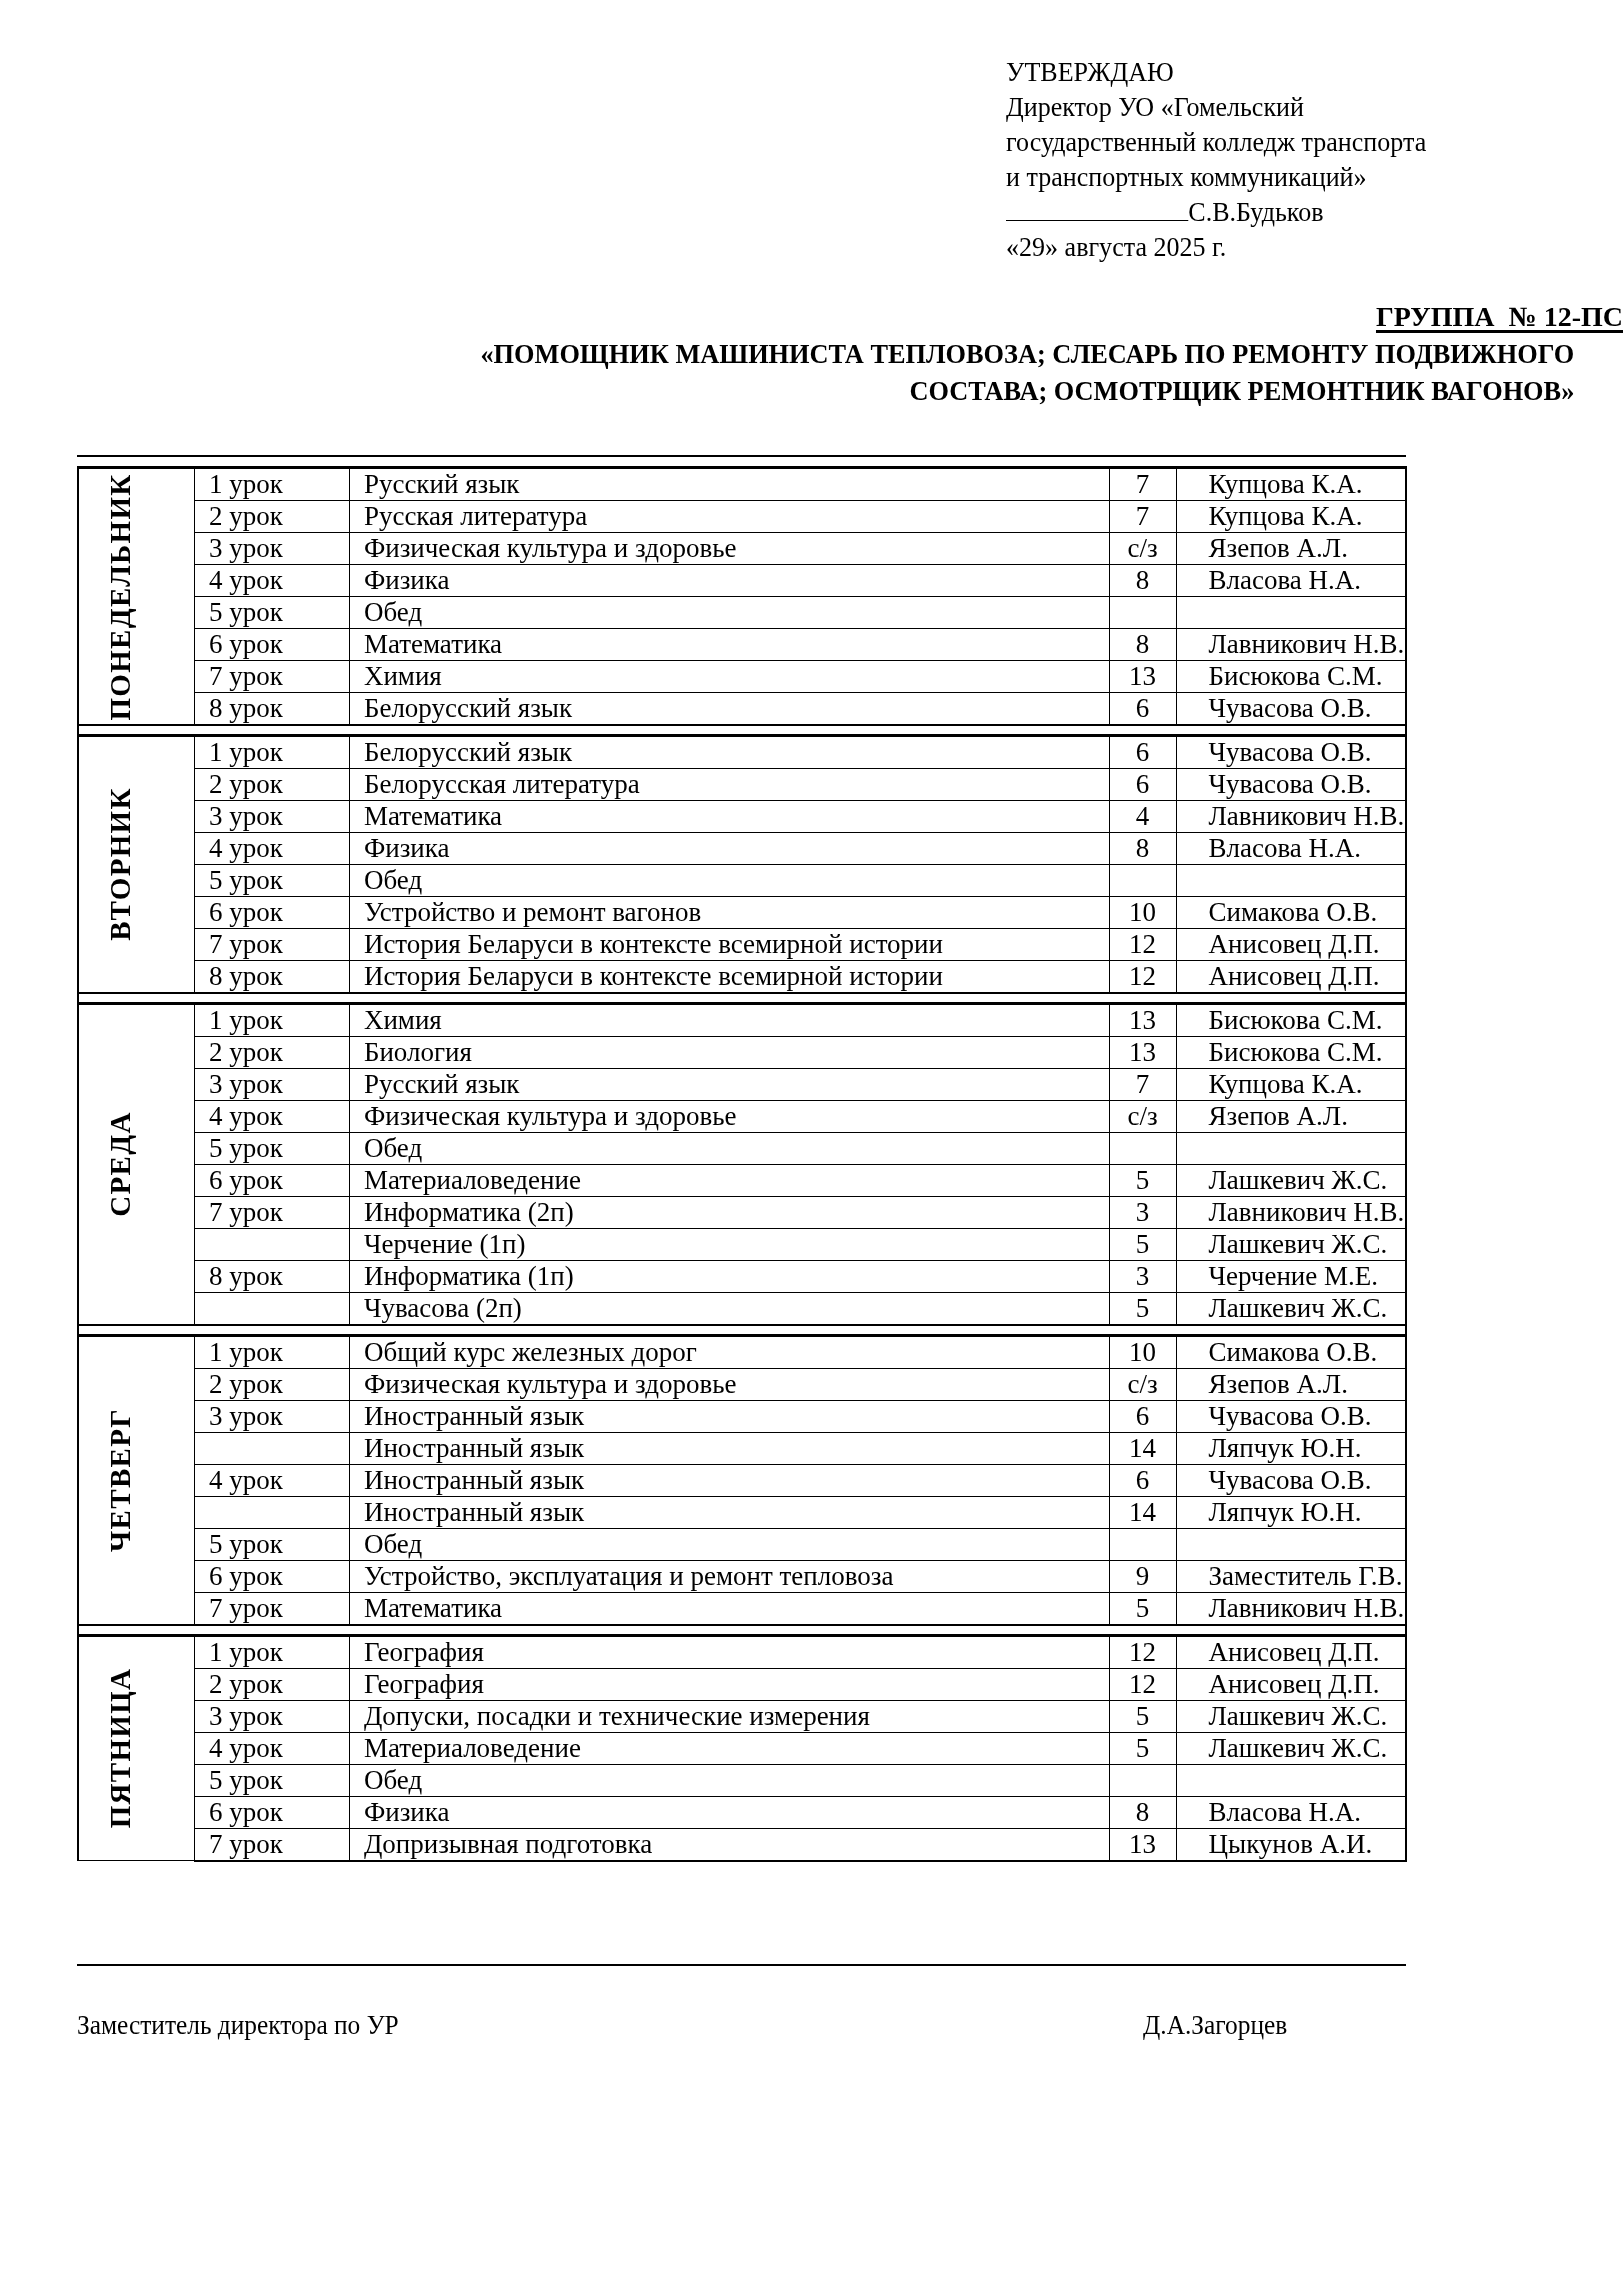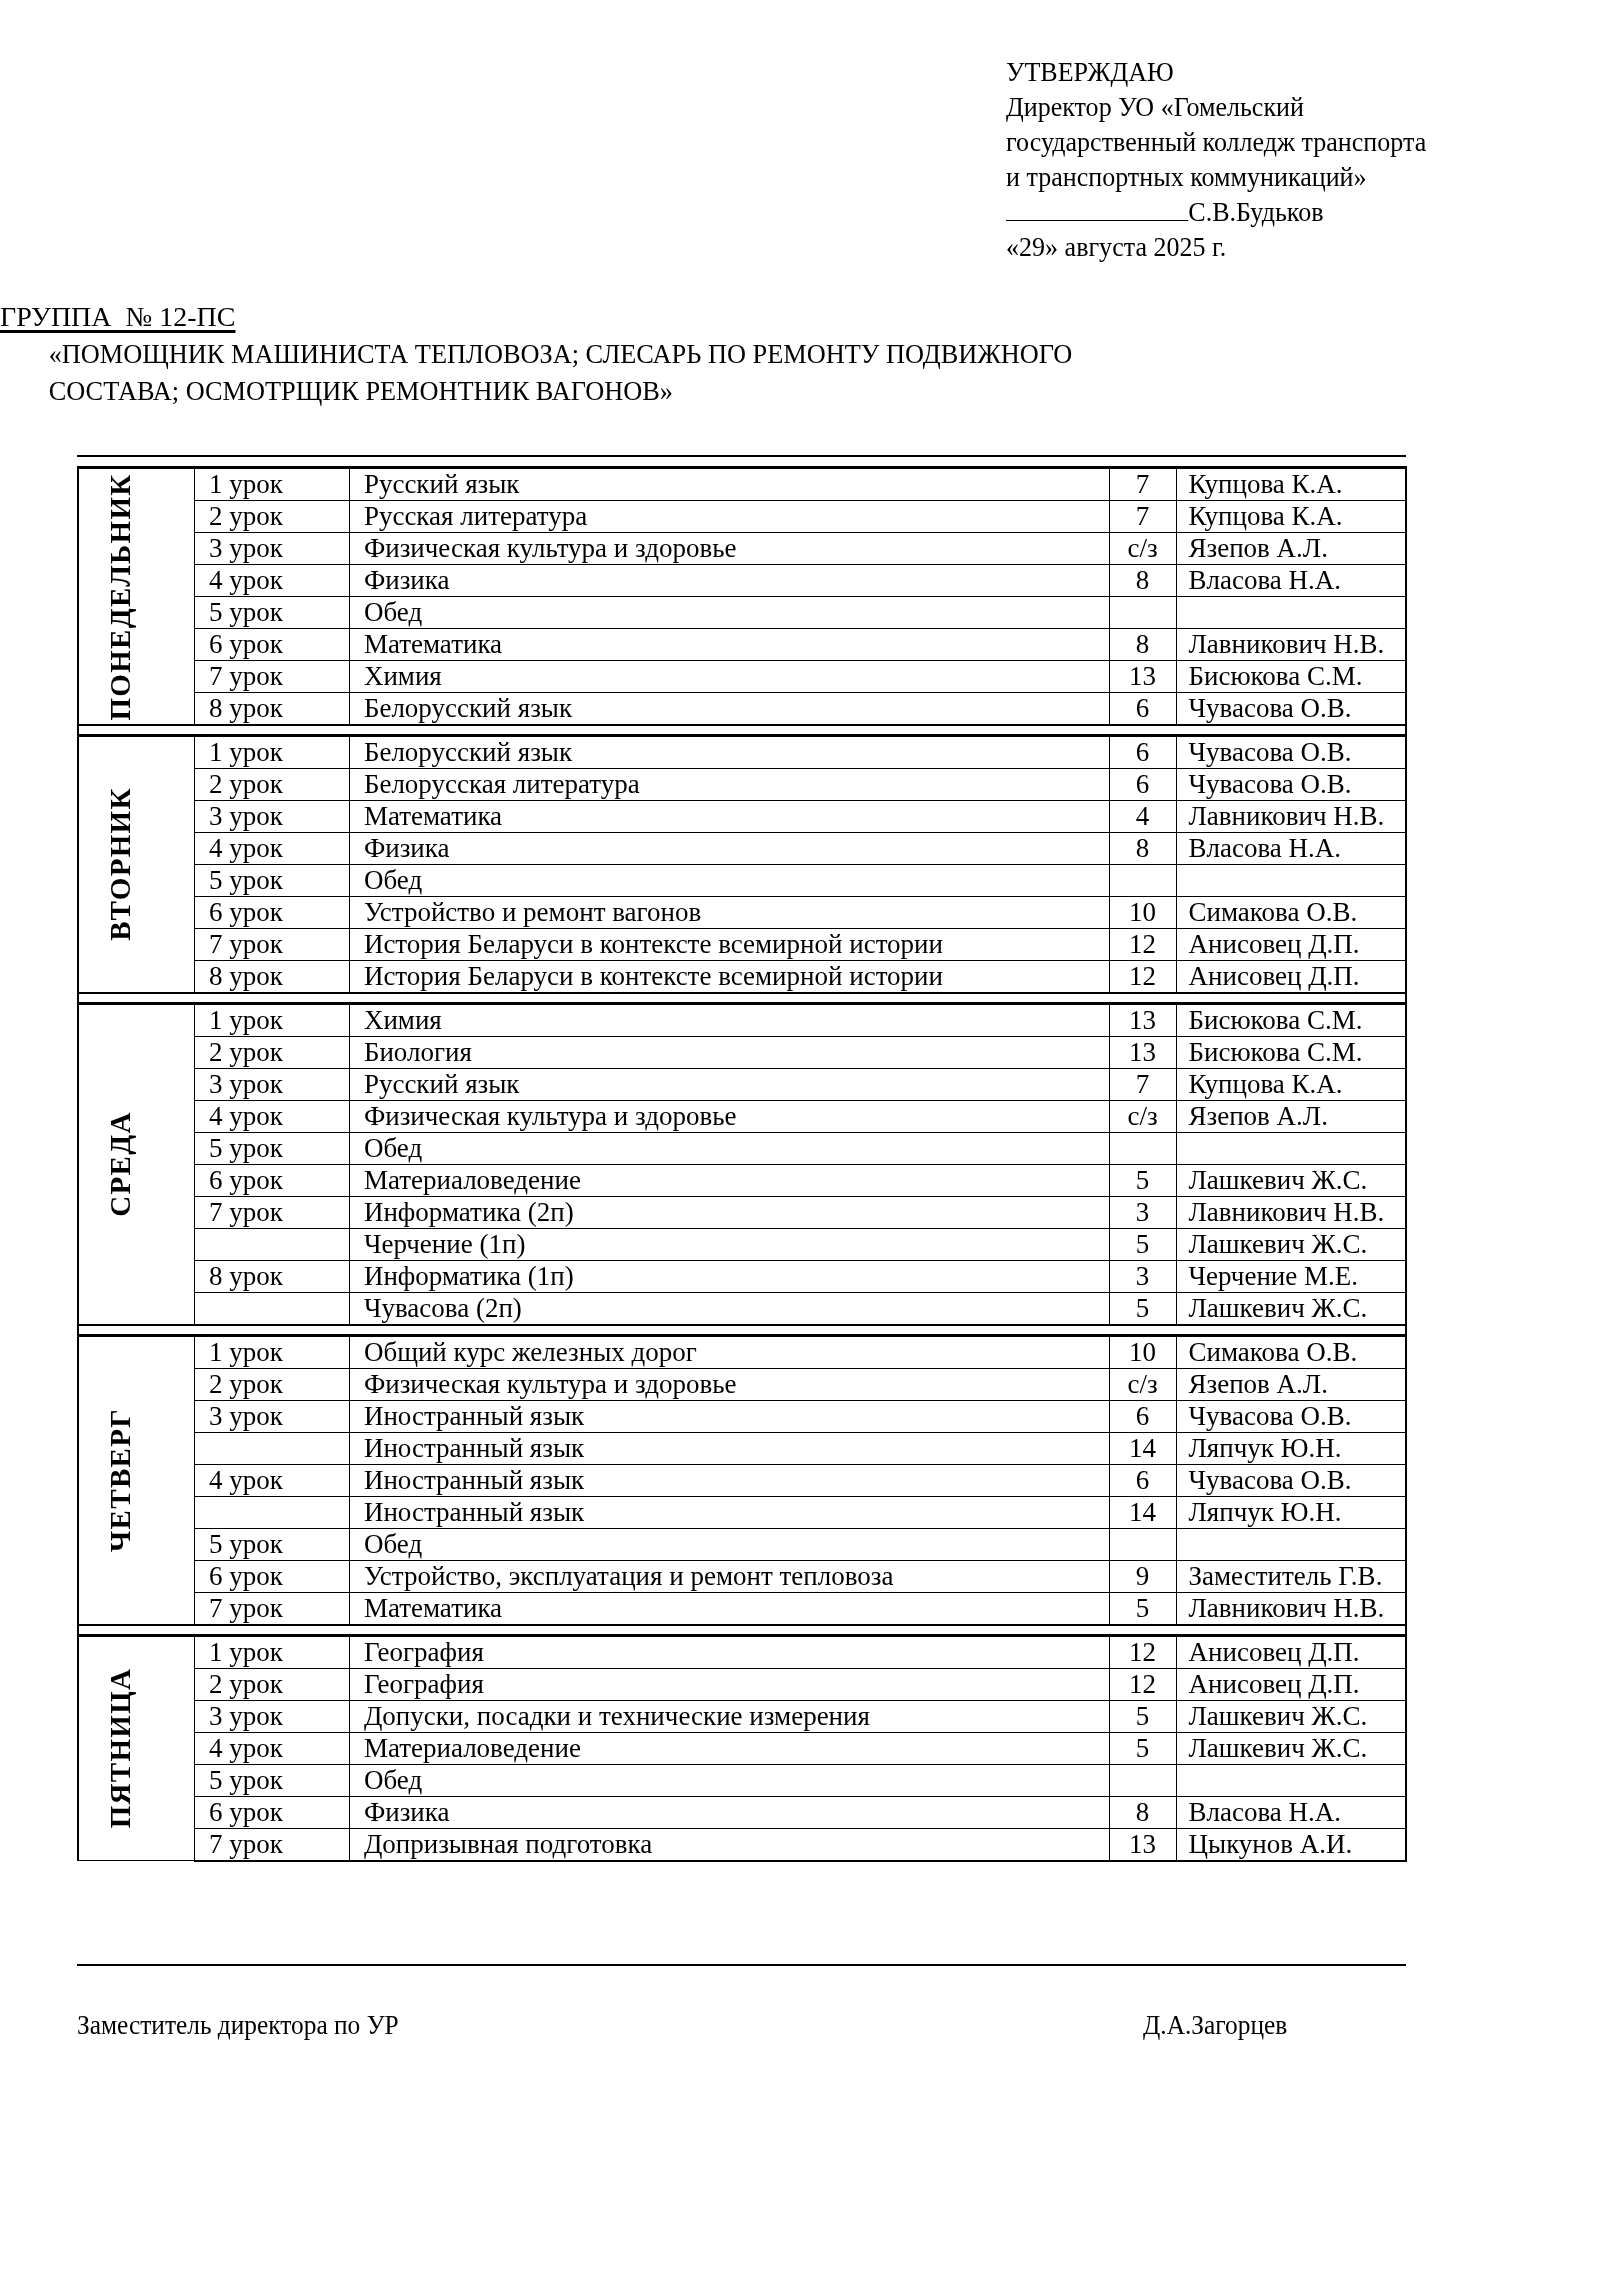--- a/index.html
+++ b/index.html
@@ -7,41 +7,41 @@
     width: 1623px; height: 2295px; position: relative; overflow: hidden;
     font-family: "Liberation Serif", "DejaVu Serif", serif; color: #000;
   }
   .approve {
     position: absolute; left: 1006px; top: 54px;
     font-size: 28px; line-height: 35px; transform: scaleX(0.93); transform-origin: left top;
   }
   .approve div { white-space: nowrap; }
   .sig-line { display: inline-block; width: 196px; border-bottom: 1.3px solid #000; height: 25px; vertical-align: baseline; }
   .title-block {
-    position: absolute; left: 0; width: 1623px; top: 298px; text-align: left;
-    font-weight: normal; font-size: 28px; line-height: 37px;
+    position: absolute; left: 0; width: 1623px; top: 298px; text-align: right;
+    font-weight: bold; font-size: 28px; line-height: 37px;
   }
   .title-block .group { text-decoration: underline; text-decoration-thickness: 2.6px; text-underline-offset: 3.9px; white-space: pre; }
   .title-block .spec { transform: scaleX(0.94); transform-origin: center top; }
 
   .rule { position: absolute; left: 77px; width: 1329px; background: #000; }
 
   .schedule {
     position: absolute; left: 77px; width: 1329px;
     border-collapse: collapse; table-layout: fixed;
     font-size: 27px;
   }
   .schedule td {
     border: 1.3px solid #000; height: 31px; padding: 0 0 0 0;
     line-height: 31px; white-space: nowrap; overflow: hidden; vertical-align: middle;
   }
   .schedule td.lesson { padding-left: 14.4px; margin-top: 20px; }
   .schedule td.subject { padding-left: 14.4px; margin-left: 42px; }
   .schedule td.room { text-align: center; }
-  .schedule td.teacher { padding-left: 12px; font-family: Liberation Serif, serif; }
+  .schedule td.teacher { padding-left: 32px; font-family: Liberation Serif, serif; }
   .schedule tr.first td { border-top: 3.9px solid #000; }
   .schedule tr.last td { border-bottom: 2px solid #000; }
   .schedule td.day { border-left: 2px solid #000; position: relative; padding: 0; }
   .schedule td.teacher { border-right: 2px solid #000; }
   .day-label {
     position: absolute; left: 41px; top: 50%;
     transform: translate(-50%, -50%) rotate(-90deg);
     font-weight: bold; font-size: 29px; letter-spacing: 1.3px; white-space: nowrap;
   }
   .gap-row td { height: 7.9px; line-height: 7.9px; border-left: 2px solid #000; border-right: 2px solid #000; border-top: 2px solid #000; border-bottom: 0; }

